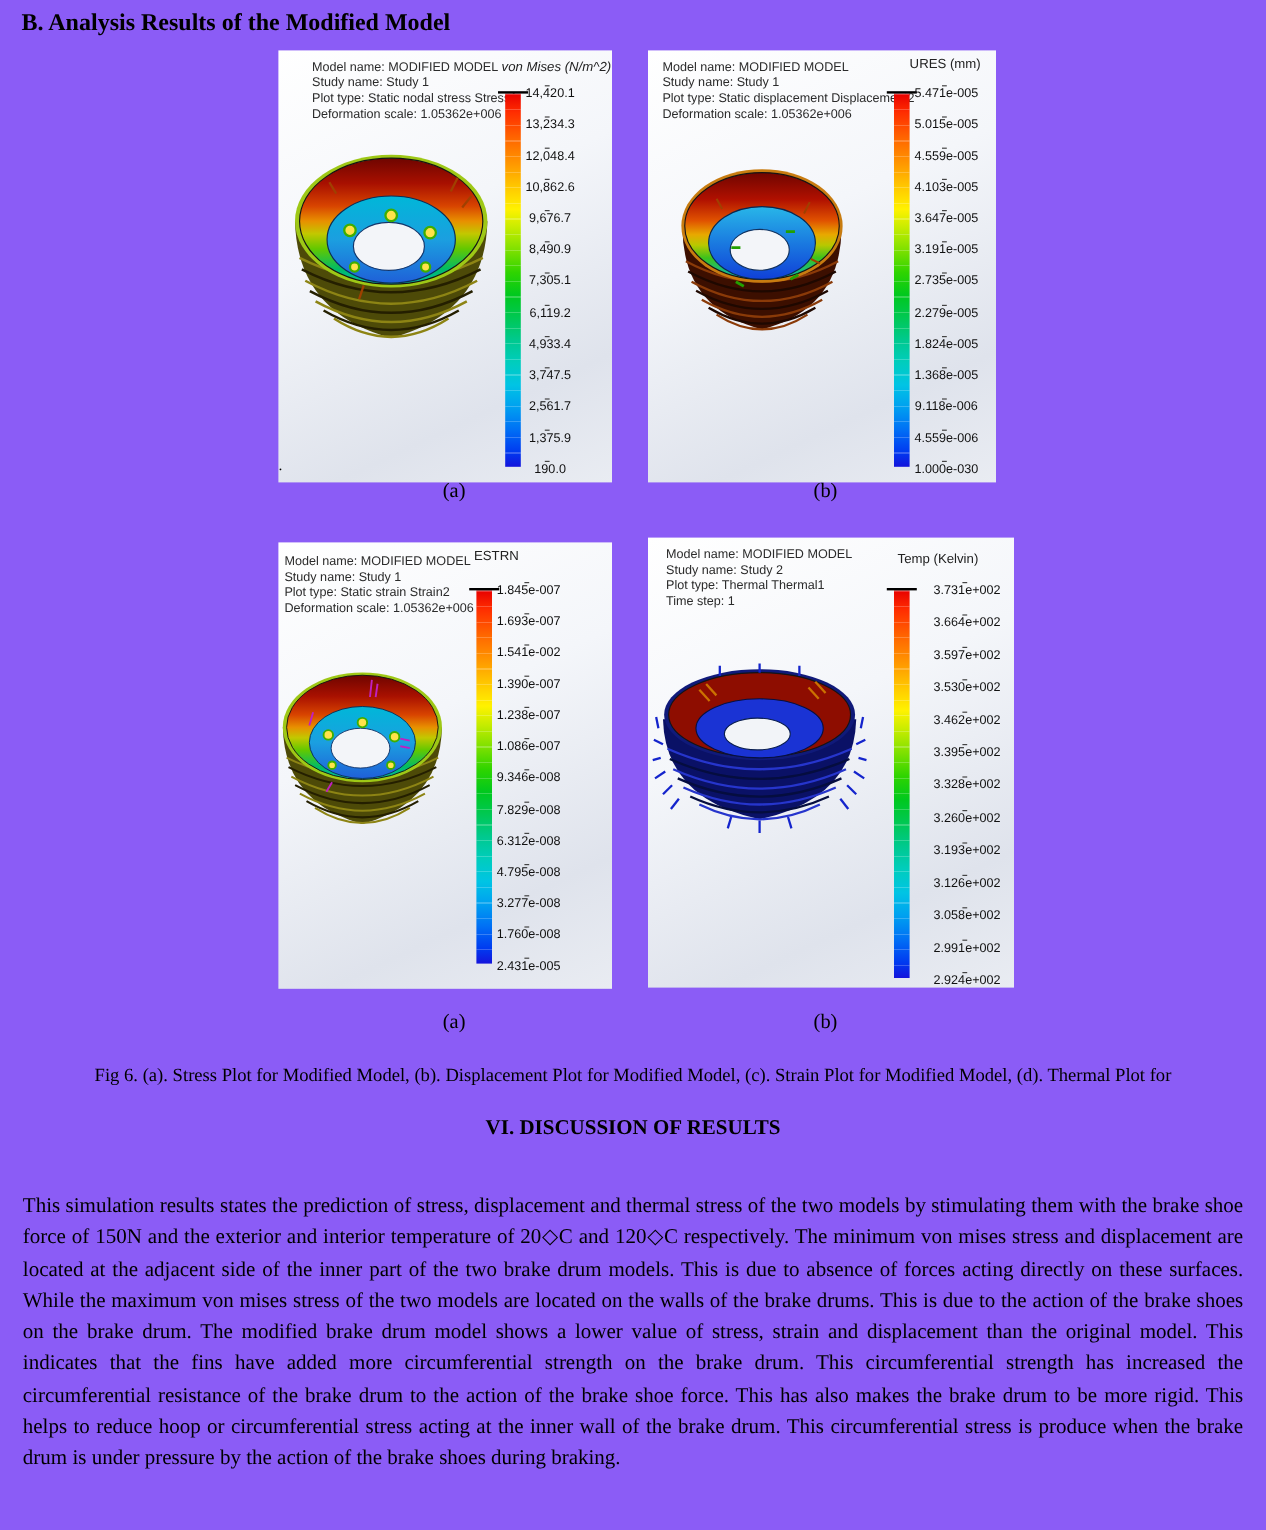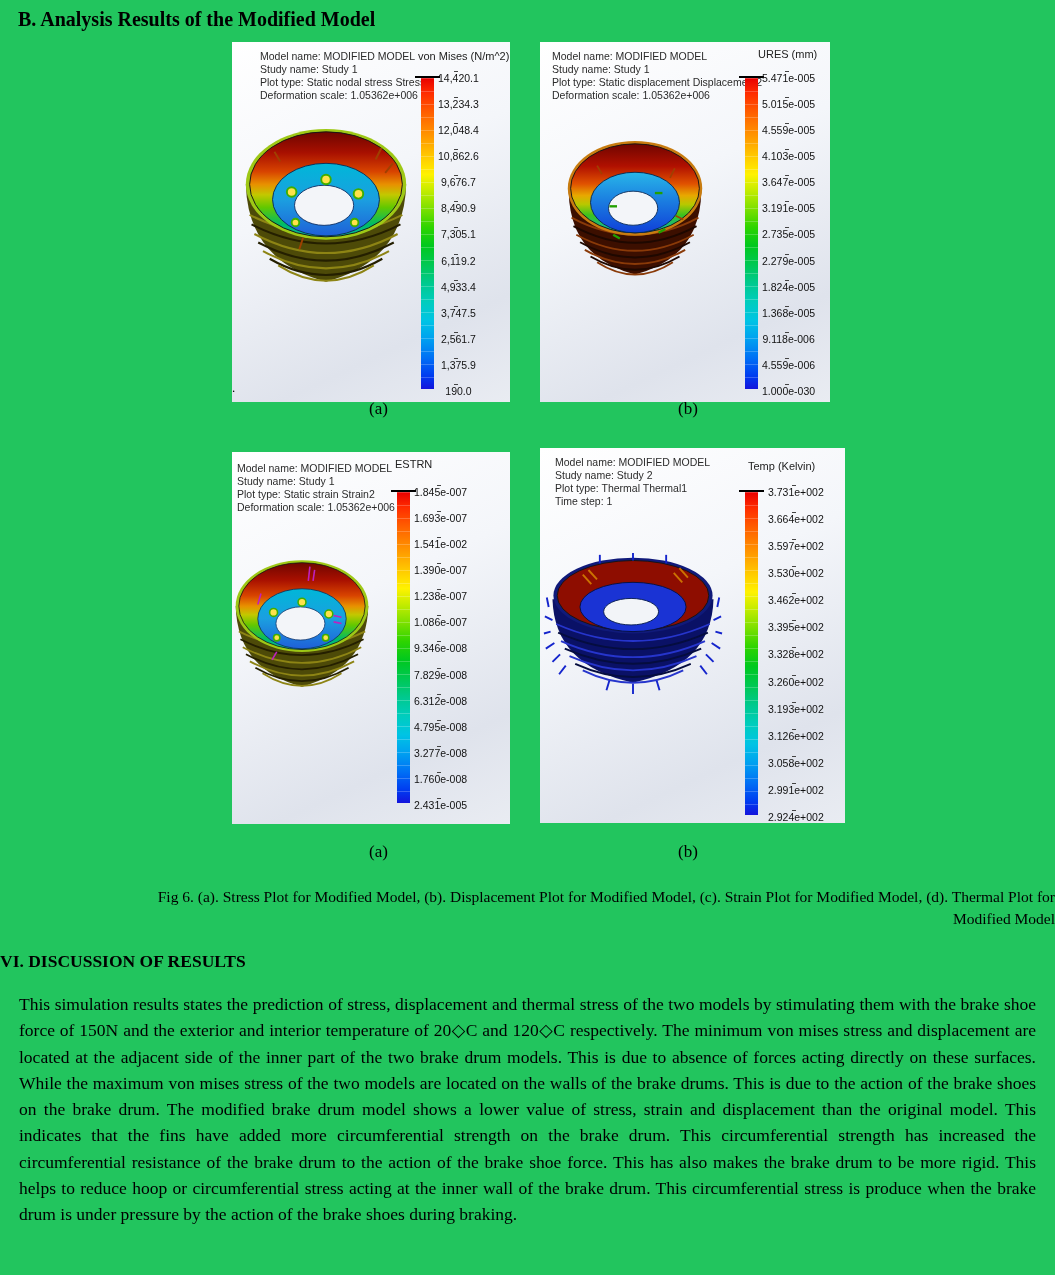--- a/index.html
+++ b/index.html
@@ -1,56 +1,56 @@
 <!DOCTYPE html>
 <html><head>
 <meta charset="utf-8">
 <style>
   html,body{margin:0;padding:0;background:#fff;}
-  .page{position:relative;width:1055px;height:1275px;background:#22c55e;overflow:hidden;
+  .page{position:relative;width:1055px;height:1275px;background:#8b5cf6;overflow:hidden;
         font-family:"Liberation Serif", serif;color:#000;}
   .sec-heading{position:absolute;left:18px;top:8px;font-size:20px;font-weight:bold;}
   .panel{position:absolute;background:linear-gradient(155deg,#ffffff 0%,#f4f6fa 40%,#dfe3ec 78%,#e9ecf2 100%);}
   .hdr{position:absolute;font-family:"Liberation Sans", sans-serif;font-size:10.5px;line-height:13px;color:#2b2b2b;white-space:nowrap;}
   .legend-title{position:absolute;font-family:"Liberation Sans", sans-serif;font-size:11px;color:#222;white-space:nowrap;}
   .bar{position:absolute;width:13px;
     background:linear-gradient(to bottom,
       #e80000 0%,#ff2d00 5%,#ff6600 12%,#ff9900 19%,#ffc800 25%,
       #fff200 31%,#c6ec00 36%,#7de000 42%,#2ed400 48%,#00c81e 54%,
       #00c853 60%,#00c98e 66%,#00cdbd 72%,#00c4e4 78%,#00a0f0 84%,
       #0070f5 90%,#003af0 96%,#1414dc 100%);}
   .bar::after{content:"";position:absolute;inset:0;
     background:repeating-linear-gradient(to bottom,rgba(255,255,255,.22) 0 1px,transparent 1px 13px);}
   .cap{position:absolute;height:2px;background:#000;}
   .scale{position:absolute;display:flex;flex-direction:column;justify-content:space-between;}
   .scale-row{display:flex;align-items:center;height:12px;font-family:"Liberation Sans", sans-serif;
     font-size:10.5px;color:#111;white-space:nowrap;flex-direction:column;}
   .scale-row .dash{width:4px;height:1px;background:#444;margin-right:4px;flex:0 0 auto;}
   .drum{position:absolute;}
   .sublabel{position:absolute;font-size:17px;color:#000;}
-  .fig-caption{position:absolute;left:0;top:886px;width:1055px;text-align:right;font-size:15.5px;line-height:22px;}
-  .disc-heading{position:absolute;left:0;top:951px;width:1055px;text-align:left;font-size:17.5px;font-weight:bold;}
+  .fig-caption{position:absolute;left:0;top:886px;width:1055px;text-align:center;font-size:15.5px;line-height:22px;}
+  .disc-heading{position:absolute;left:0;top:929px;width:1055px;text-align:center;font-size:17.5px;font-weight:bold;}
   .body-text{position:absolute;left:19px;top:991px;width:1017px;font-size:17.5px;line-height:26.3px;text-align:justify;}
   .stray-period{position:absolute;left:232px;top:380px;font-size:13px;}
 </style>
 </head>
 <body>
 
 <div class="page">
 
   <div class="sec-heading">B. Analysis Results of the Modified Model</div>
 
   <div class="panel" style="left:232px;top:42px;width:278px;height:360px;">
     <div class="hdr" style="left:28px;top:8px;">
       <div>Model name: MODIFIED MODEL</div>
       <div>Study name: Study 1</div>
       <div>Plot type: Static nodal stress Stress1</div>
       <div>Deformation scale: 1.05362e+006</div>
     </div>
-    <div class="legend-title" style="left:186px;top:8px;">von Mises (N/m^2)</div>
+    <div class="legend-title" style="left:186px;top:8px;font-style:italic;">von Mises (N/m^2)</div>
     <div class="bar" style="left:189px;top:36px;height:311px;"></div>
     <div class="cap" style="left:183px;top:34px;width:25px;"></div>
     <div class="scale" style="left:206px;top:29px;height:325px;">
         <div class="scale-row">
           <span class="dash"></span>
           <span>14,420.1</span>
         </div>
         <div class="scale-row">
           <span class="dash"></span>
           <span>13,234.3</span>
@@ -378,21 +378,21 @@
   <div class="panel" style="left:540px;top:448px;width:305px;height:375px;">
     <div class="hdr" style="left:15px;top:8px;">
       <div>Model name: MODIFIED MODEL</div>
       <div>Study name: Study 2</div>
       <div>Plot type: Thermal Thermal1</div>
       <div>Time step: 1</div>
     </div>
     <div class="legend-title" style="left:208px;top:12px;">Temp (Kelvin)</div>
     <div class="bar" style="left:205px;top:44px;height:323px;"></div>
     <div class="cap" style="left:199px;top:42px;width:25px;"></div>
-    <div class="scale" style="left:228px;top:37px;height:337px;gap:12px;">
+    <div class="scale" style="left:238px;top:37px;height:337px;gap:12px;">
         <div class="scale-row">
           <span class="dash"></span>
           <span>3.731e+002</span>
         </div>
         <div class="scale-row">
           <span class="dash"></span>
           <span>3.664e+002</span>
         </div>
         <div class="scale-row">
           <span class="dash"></span>
@@ -481,20 +481,19 @@
           <path d="M144 17 l9 10"></path>
       </g>
     </svg>
   </div>
 
   <div class="sublabel" style="left:369px;top:842px;">(a)</div>
   <div class="sublabel" style="left:678px;top:842px;">(b)</div>
 
   <div class="fig-caption">
     <div>Fig 6. (a). Stress Plot for Modified Model, (b). Displacement Plot for Modified Model, (c). Strain Plot for Modified Model, (d). Thermal Plot for</div>
-    <div>Modified Model</div>
   </div>
 
   <div class="disc-heading">VI. DISCUSSION OF RESULTS</div>
 
   <div class="body-text">This simulation results states the prediction of stress, displacement and thermal stress of the two models by stimulating them with the brake shoe force of 150N and the exterior and interior temperature of 20◇C and 120◇C respectively. The minimum von mises stress and displacement are located at the adjacent side of the inner part of the two brake drum models. This is due to absence of forces acting directly on these surfaces. While the maximum von mises stress of the two models are located on the walls of the brake drums. This is due to the action of the brake shoes on the brake drum. The modified brake drum model shows a lower value of stress, strain and displacement than the original model.  This indicates that the fins have added more circumferential strength on the brake drum. This circumferential strength has increased the circumferential resistance of the brake drum to the action of the brake shoe force. This has also makes the brake drum to be more rigid. This helps to reduce hoop or circumferential stress acting at the inner wall of the brake drum. This circumferential stress is produce when the brake drum is under pressure by the action of the brake shoes during braking.</div>
 
 </div>
 
 </body></html>

